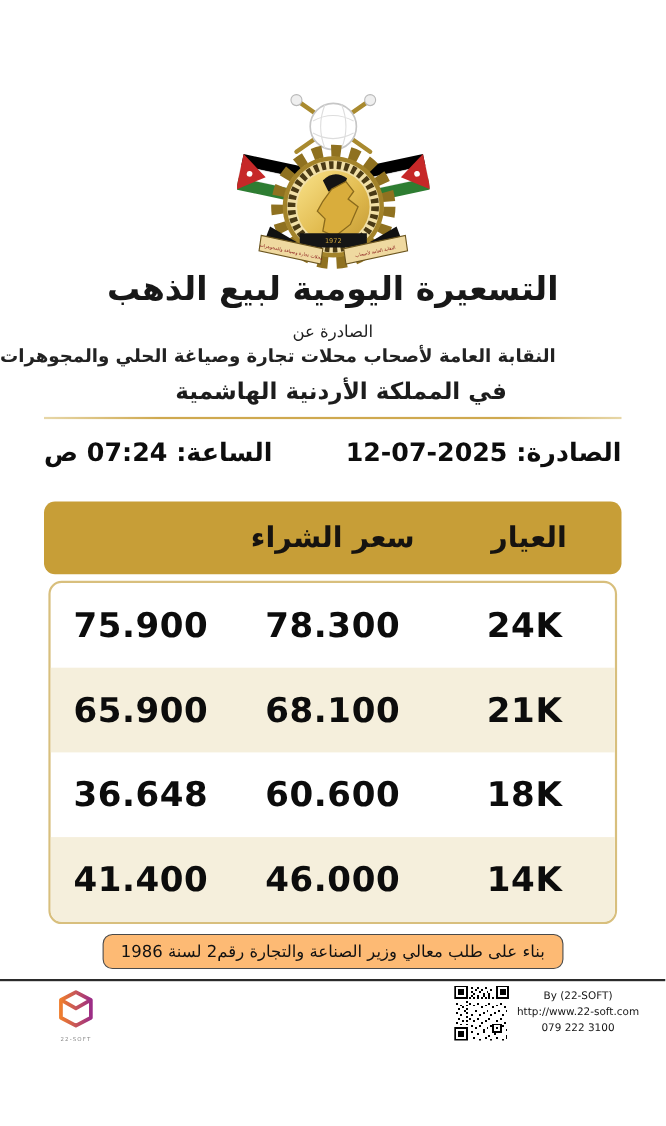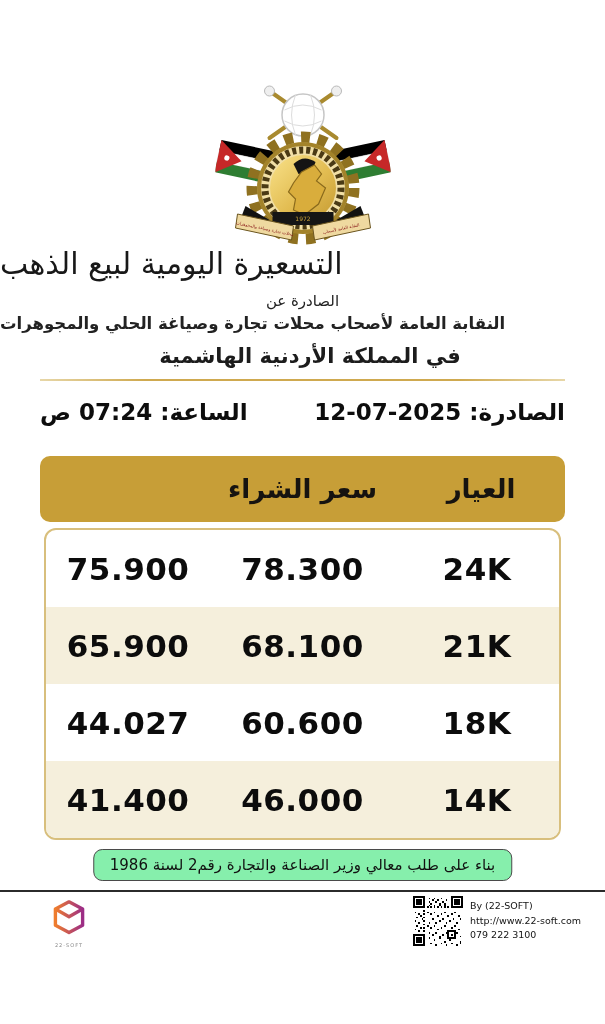--- a/index.html
+++ b/index.html
@@ -9,22 +9,22 @@
     font-family:"DejaVu Sans", sans-serif; color:#1b1b1b;
   }
   .poster { position:absolute; inset:0; }
 
   
   .emblem { position:absolute; top:84px; left:50%; transform:translateX(-50%); }
 
   
   .title {
     position:absolute; top:246px; left:0; width:100%;
-    text-align:left; direction:rtl;
-    font-size:30px; font-weight:normal; color:#181818;
+    text-align:center; direction:rtl;
+    font-size:30px; font-weight:bold; color:#181818;
   }
   .issued-by {
     position:absolute; top:292px; left:0; width:100%;
     text-align:center; direction:rtl; font-size:15px; font-weight:400; color:#222;
   }
   .org-name {
     position:absolute; top:314px; left:0; width:100%;
     text-align:left; direction:rtl; font-size:16.5px; font-weight:700; color:#222;
   }
   .country {
@@ -61,28 +61,28 @@
     align-items:center; text-align:center;
     font-size:31px; font-weight:bold; color:#0c0c0c;
     font-family:"DejaVu Sans", sans-serif; letter-spacing:0.5px;
   }
   .tbl-row.cream { background:#f5efdc; }
 
   
   .note-box {
     position:absolute; top:849px; left:50%; transform:translateX(-50%);
     border:1.5px solid #4a4a4a; border-radius:9px; padding:6px 16px;
-    direction:rtl; font-size:15px; color:#111; white-space:nowrap; background:#86efac;
+    direction:rtl; font-size:15px; color:#111; white-space:nowrap; background:#fdba74;
   }
 
   
   .bottom-line { position:absolute; top:890px; left:0; width:100%; height:2px; background:#2b2b2b; }
   .soft-logo { position:absolute; top:899px; left:52px; text-align:center; }
   .soft-logo .caption { font-size:5px; color:#8a8a8a; letter-spacing:1px; margin-top:1px; }
-  .credits { position:absolute; top:896px; right:24px; display:flex; gap:7px; align-items:flex-start; }
+  .credits { position:absolute; top:896px; right:24px; display:flex; gap:7px; align-items:flex-start;text-align:center; }
   .credits-text { font-size:9.5px; line-height:1.55; color:#141414; padding-top:3px; }
 </style>
 </head>
 <body>
 
 <div class="poster">
 
   <div class="emblem">
     <svg width="175" height="162" viewBox="0 0 175 162">
       <defs>
@@ -178,21 +178,21 @@
       <div>75.900</div>
     </div>
     <div class="tbl-row cream">
       <div>21K</div>
       <div>68.100</div>
       <div>65.900</div>
     </div>
     <div class="tbl-row">
       <div>18K</div>
       <div>60.600</div>
-      <div>44.027</div>
+      <div>36.648</div>
     </div>
     <div class="tbl-row cream">
       <div>14K</div>
       <div>46.000</div>
       <div>41.400</div>
     </div>
   </div>
 
   <div class="note-box">بناء على طلب معالي وزير الصناعة والتجارة رقم2 لسنة 1986</div>
 

